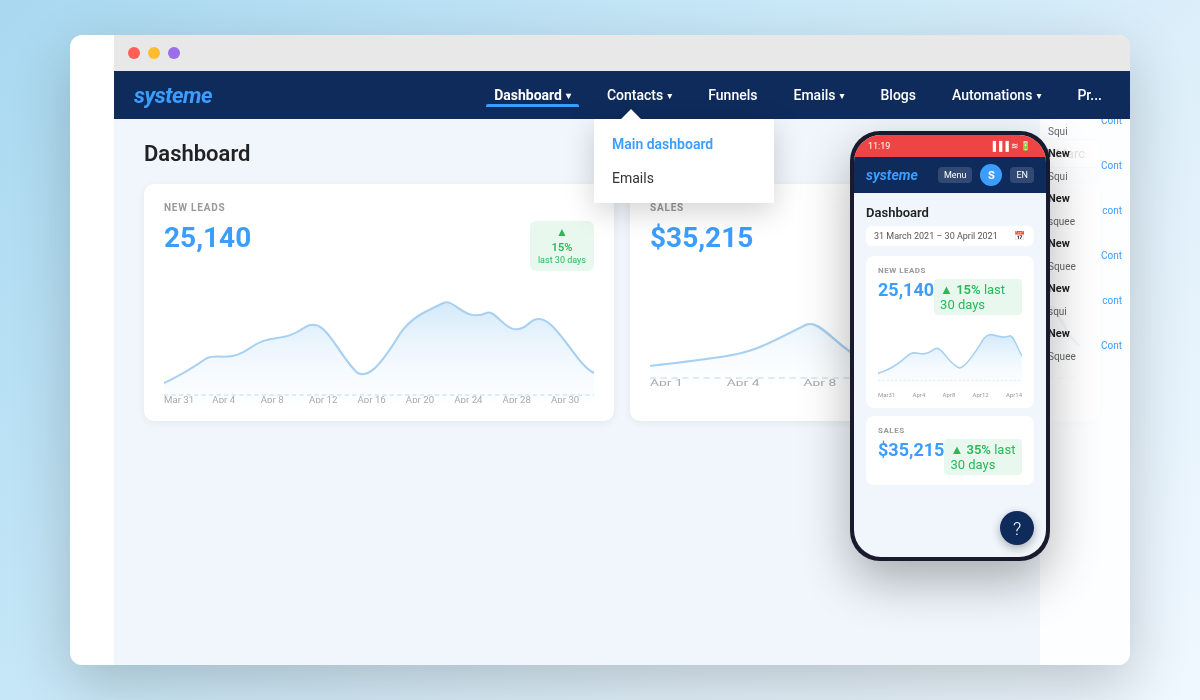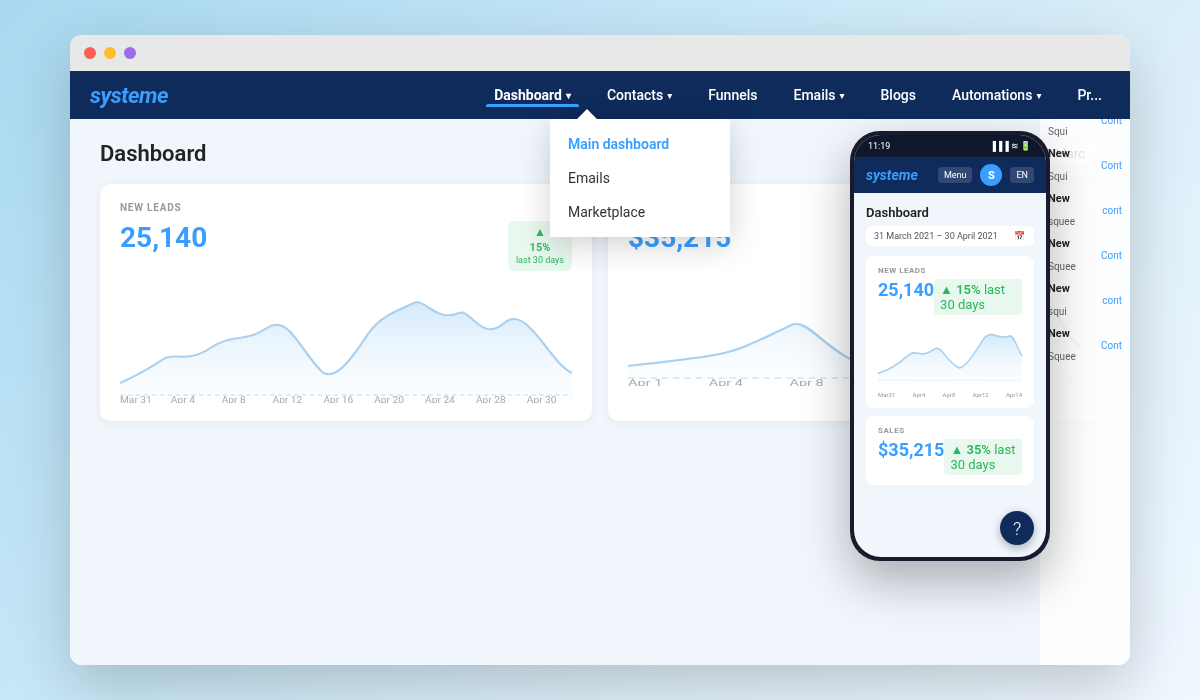--- a/index.html
+++ b/index.html
@@ -16,20 +16,21 @@
 
     
     .browser-window {
       width: 1060px;
       height: 630px;
       background: #fff;
       border-radius: 12px;
       box-shadow: 0 20px 60px rgba(0,0,0,0.2);
       overflow: hidden;
       position: relative;
+      padding-left: 44px;
     }
 
     
     .browser-chrome {
       height: 36px;
       background: #e8e8e8;
       display: flex;
       align-items: center;
       padding: 0 14px;
       gap: 8px;
@@ -262,21 +263,21 @@
       z-index: 50;
     }
     .phone-inner {
       margin: 4px;
       background: #f0f6fc;
       border-radius: 27px;
       overflow: hidden;
       height: calc(100% - 8px);
     }
     .phone-status-bar {
-      background: #0f172a;
+      background: #ef4444;
       height: 22px;
       display: flex;
       align-items: center;
       justify-content: space-between;
       padding: 0 14px;
       font-size: 9px;
       color: #fff;
     }
     .phone-navbar {
       background: #0f2b5b;
@@ -438,21 +439,20 @@
       </div>
       <div class="nav-item">
         <span>Pr...</span>
       </div>
     </nav>
 
     <div class="dropdown-menu">
       <div class="dropdown-caret"></div>
       <div class="dropdown-item active">Main dashboard</div>
       <div class="dropdown-item">Emails</div>
-      <div class="dropdown-item">Marketplace</div>
     </div>
 
     <div class="dashboard-area">
       <div class="dashboard-header">
         <span class="dashboard-title">Dashboard</span>
         <div class="date-badge">31 Marc</div>
       </div>
 
       <div class="cards-row">
 

